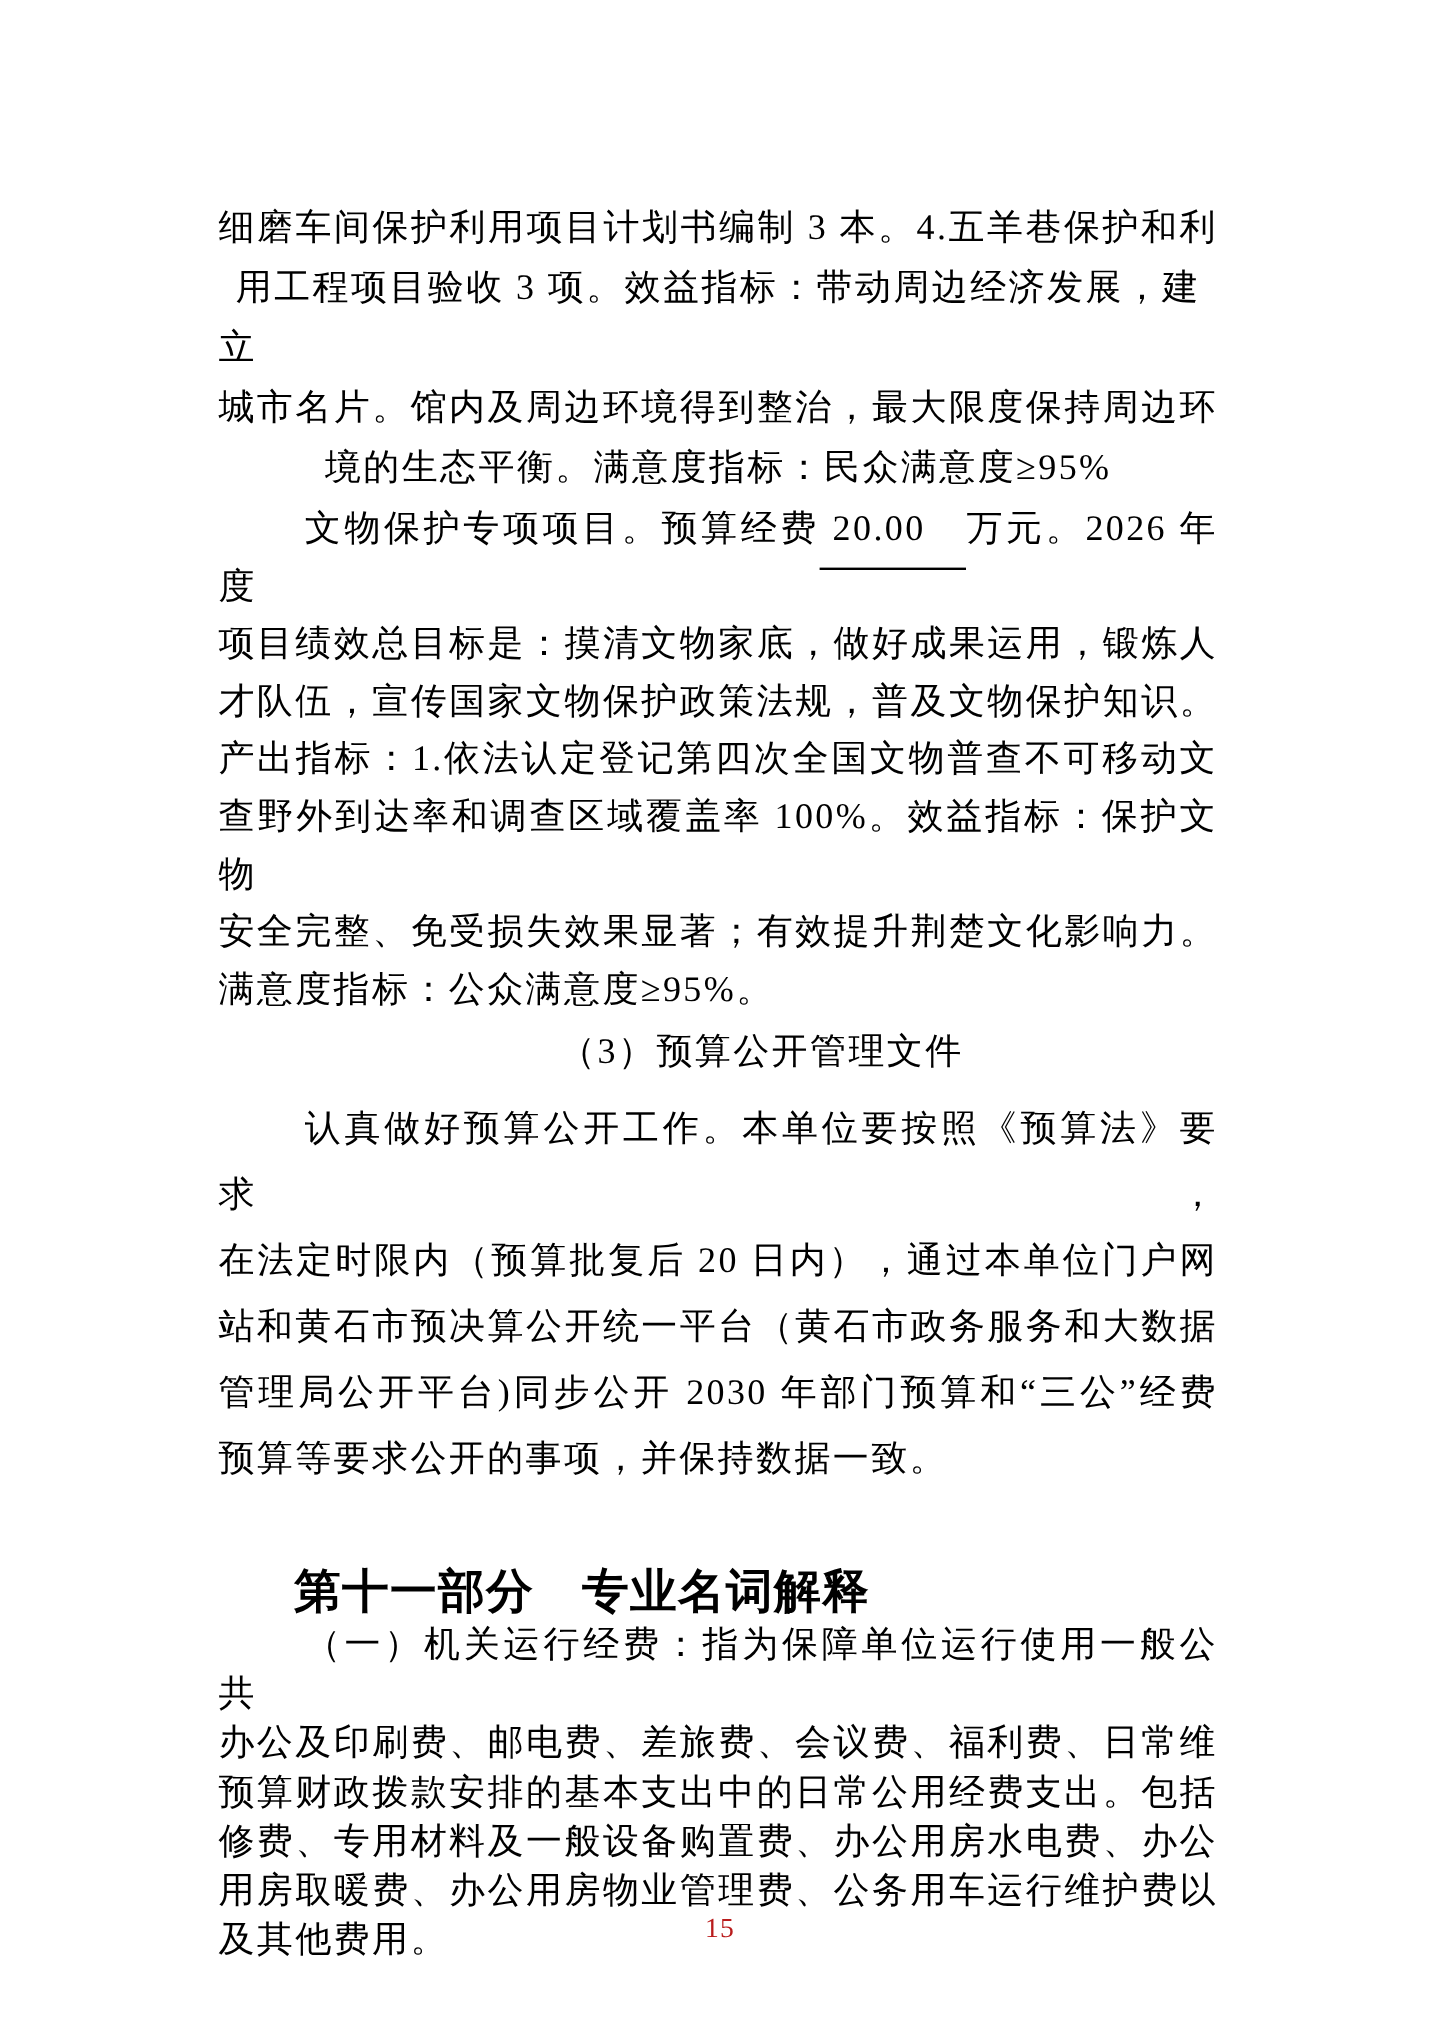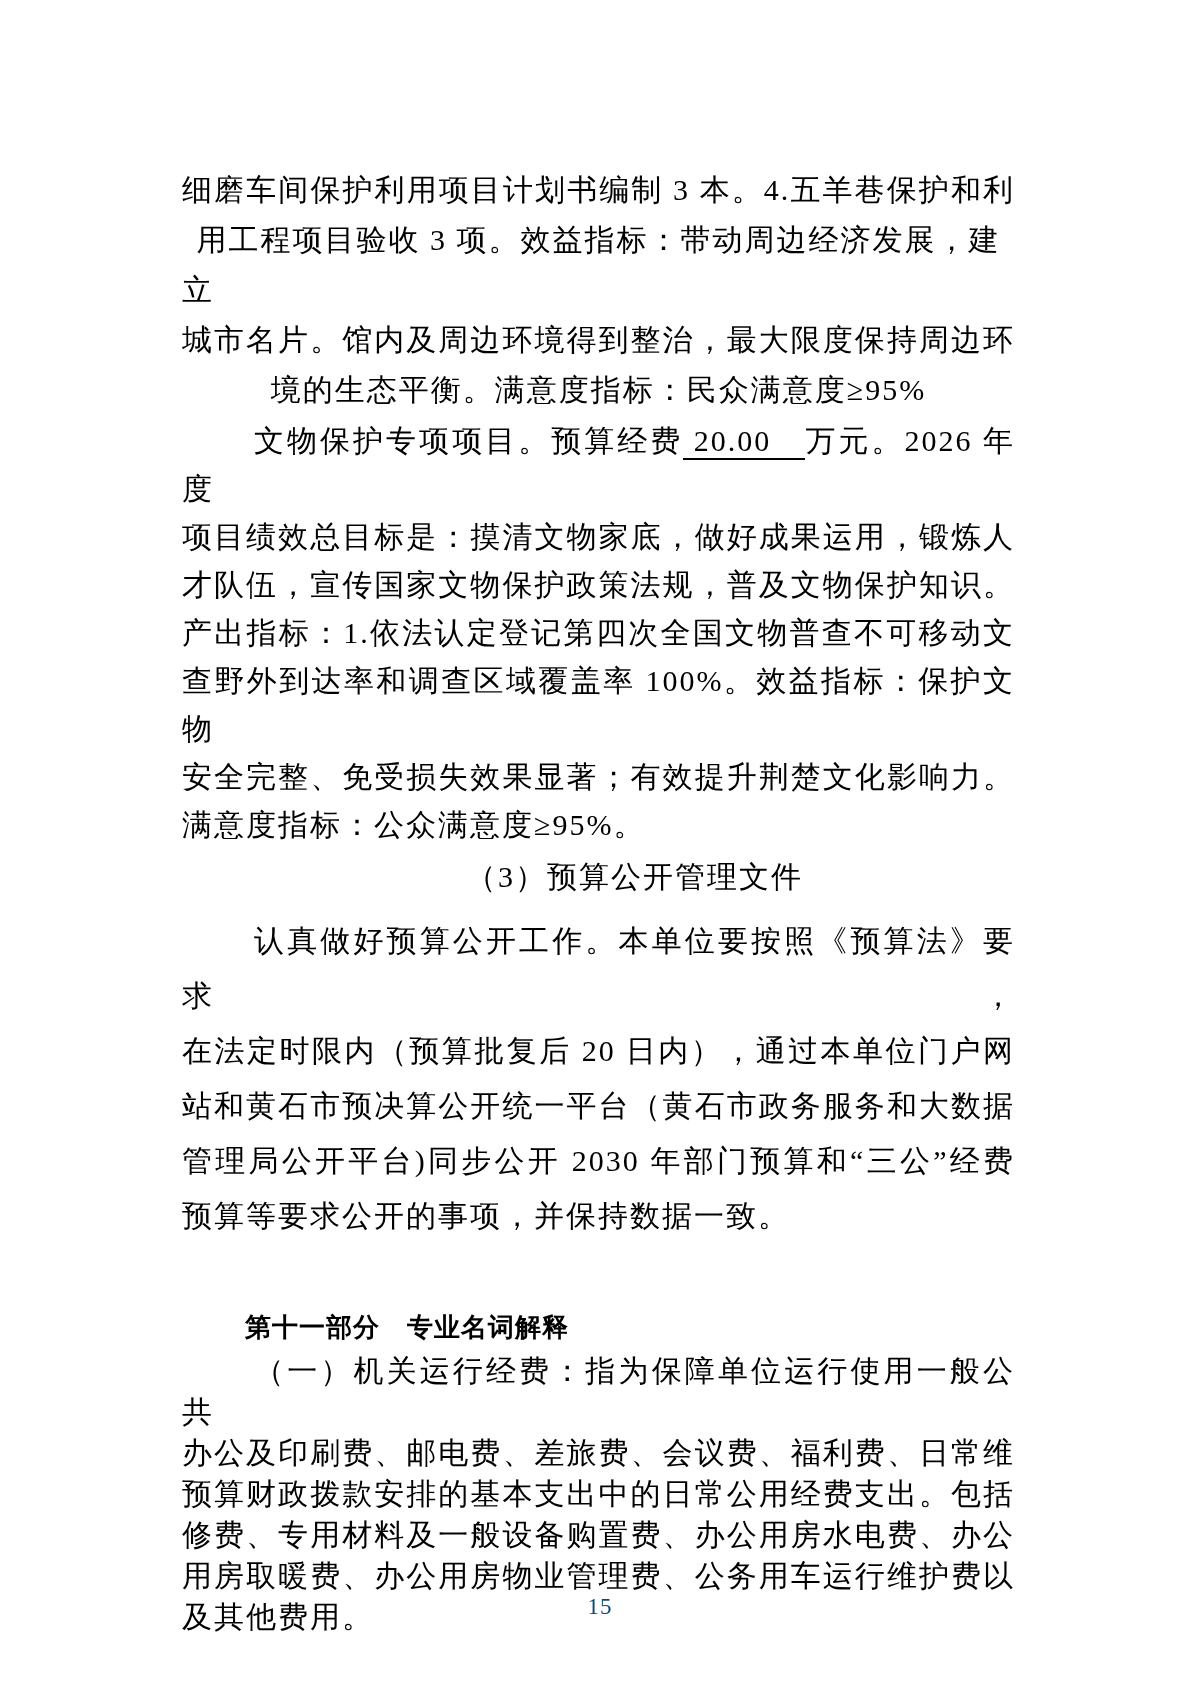--- a/index.html
+++ b/index.html
@@ -46,42 +46,42 @@
   .lh-c .line { line-height: 55px; }   
   .lh-d .line { line-height: 41px; }   
 
   #para-project   { margin-top: 2px; }
   #para-subtitle  { margin-top: 3px; }
   #para-disclosure{ margin-top: 11px; }
   #section-heading{
     margin: 62px 0 0 0;
     font-family: "Liberation Sans", "DejaVu Sans", sans-serif;
     font-weight: bold;
-    font-size: 26px;
+    font-size: 39px;
     line-height: 44px;
     letter-spacing: 1px;
     text-indent: 63px;
     text-align: left;
     color: #000000;
   }
   #para-term1 { margin-top: 1px; }
 
   .underlined {
     border-bottom: 2px solid #000000;
-    padding-bottom: 1px;
+    padding-bottom: 16px;
   }
   .page-number {
     position: absolute;
     top: 1572px;
     left: 0;
     width: 100%;
     text-align: center;
     font-size: 23px;
     letter-spacing: 1px;
-    color: #0c4a6e;
+    color: #b91c1c;
   }
 </style>
 </head>
 <body>
 
 <div class="page">
   <div class="content">
 
     <div class="para lh-a" id="para-overflow">
       <div class="line jline">细磨车间保护利用项目计划书编制 3 本。4.五羊巷保护和利</div>

